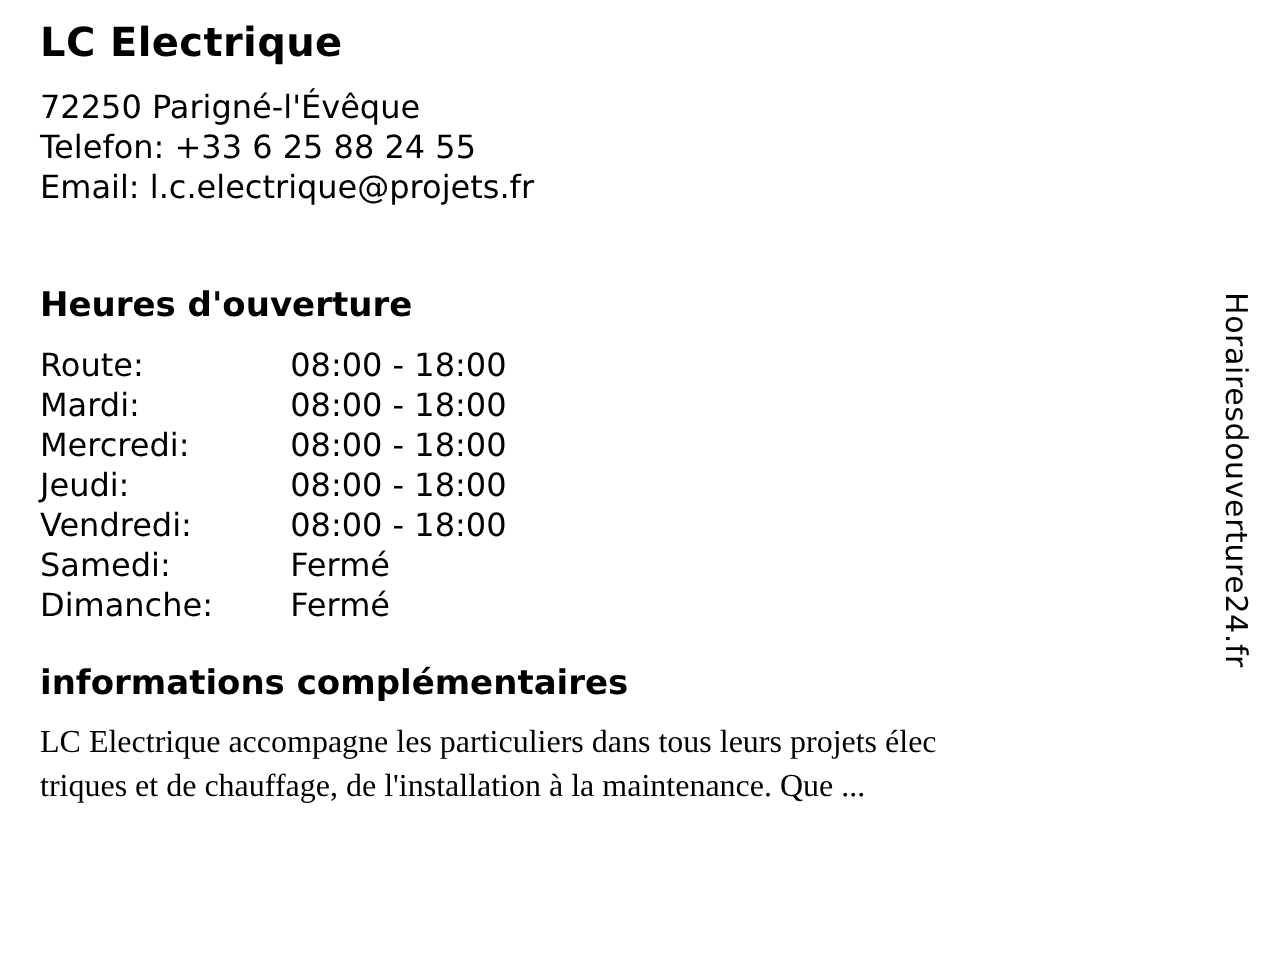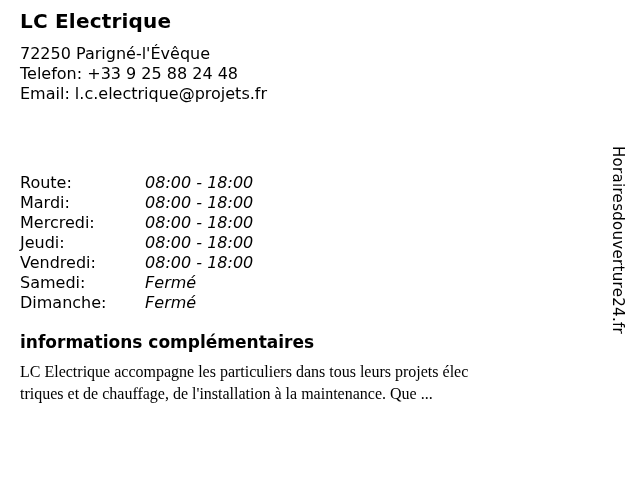--- a/index.html
+++ b/index.html
@@ -50,21 +50,21 @@
     left: 20px;
     top: 173px;
     font-size: 16px;
     line-height: 20px;
   }
   .hours-row { white-space: nowrap; }
   .hours-day {
     display: inline-block;
     width: 120px;
   }
-  .hours-time { display: inline-block; font-style: italic; }
+  .hours-time { display: inline-block; }
 
   .description {
     position: absolute;
     left: 20px;
     top: 361px;
     width: 612px;
     font-size: 16px;
     line-height: 22px;
     white-space: nowrap;
     font-family: Liberation Serif, serif;
@@ -85,24 +85,25 @@
 </style>
 </head>
 <body>
 
 <div class="page">
 
   <h1 class="business-name">LC Electrique</h1>
 
   <div class="address-block">
     <div>72250 Parigné-l'Évêque</div>
-    <div>Telefon: +33 9 25 88 24 48</div>
+    <div>Telefon: +33 6 25 88 24 55</div>
     <div>Email: l.c.electrique@projets.fr</div>
   </div>
 
+  <h2 class="section-heading hours-heading">Heures d'ouverture</h2>
 
   <div class="hours-table">
     <div class="hours-row">
       <span class="hours-day">Route:</span>
       <span class="hours-time">08:00 - 18:00</span>
     </div>
     <div class="hours-row">
       <span class="hours-day">Mardi:</span>
       <span class="hours-time">08:00 - 18:00</span>
     </div>

